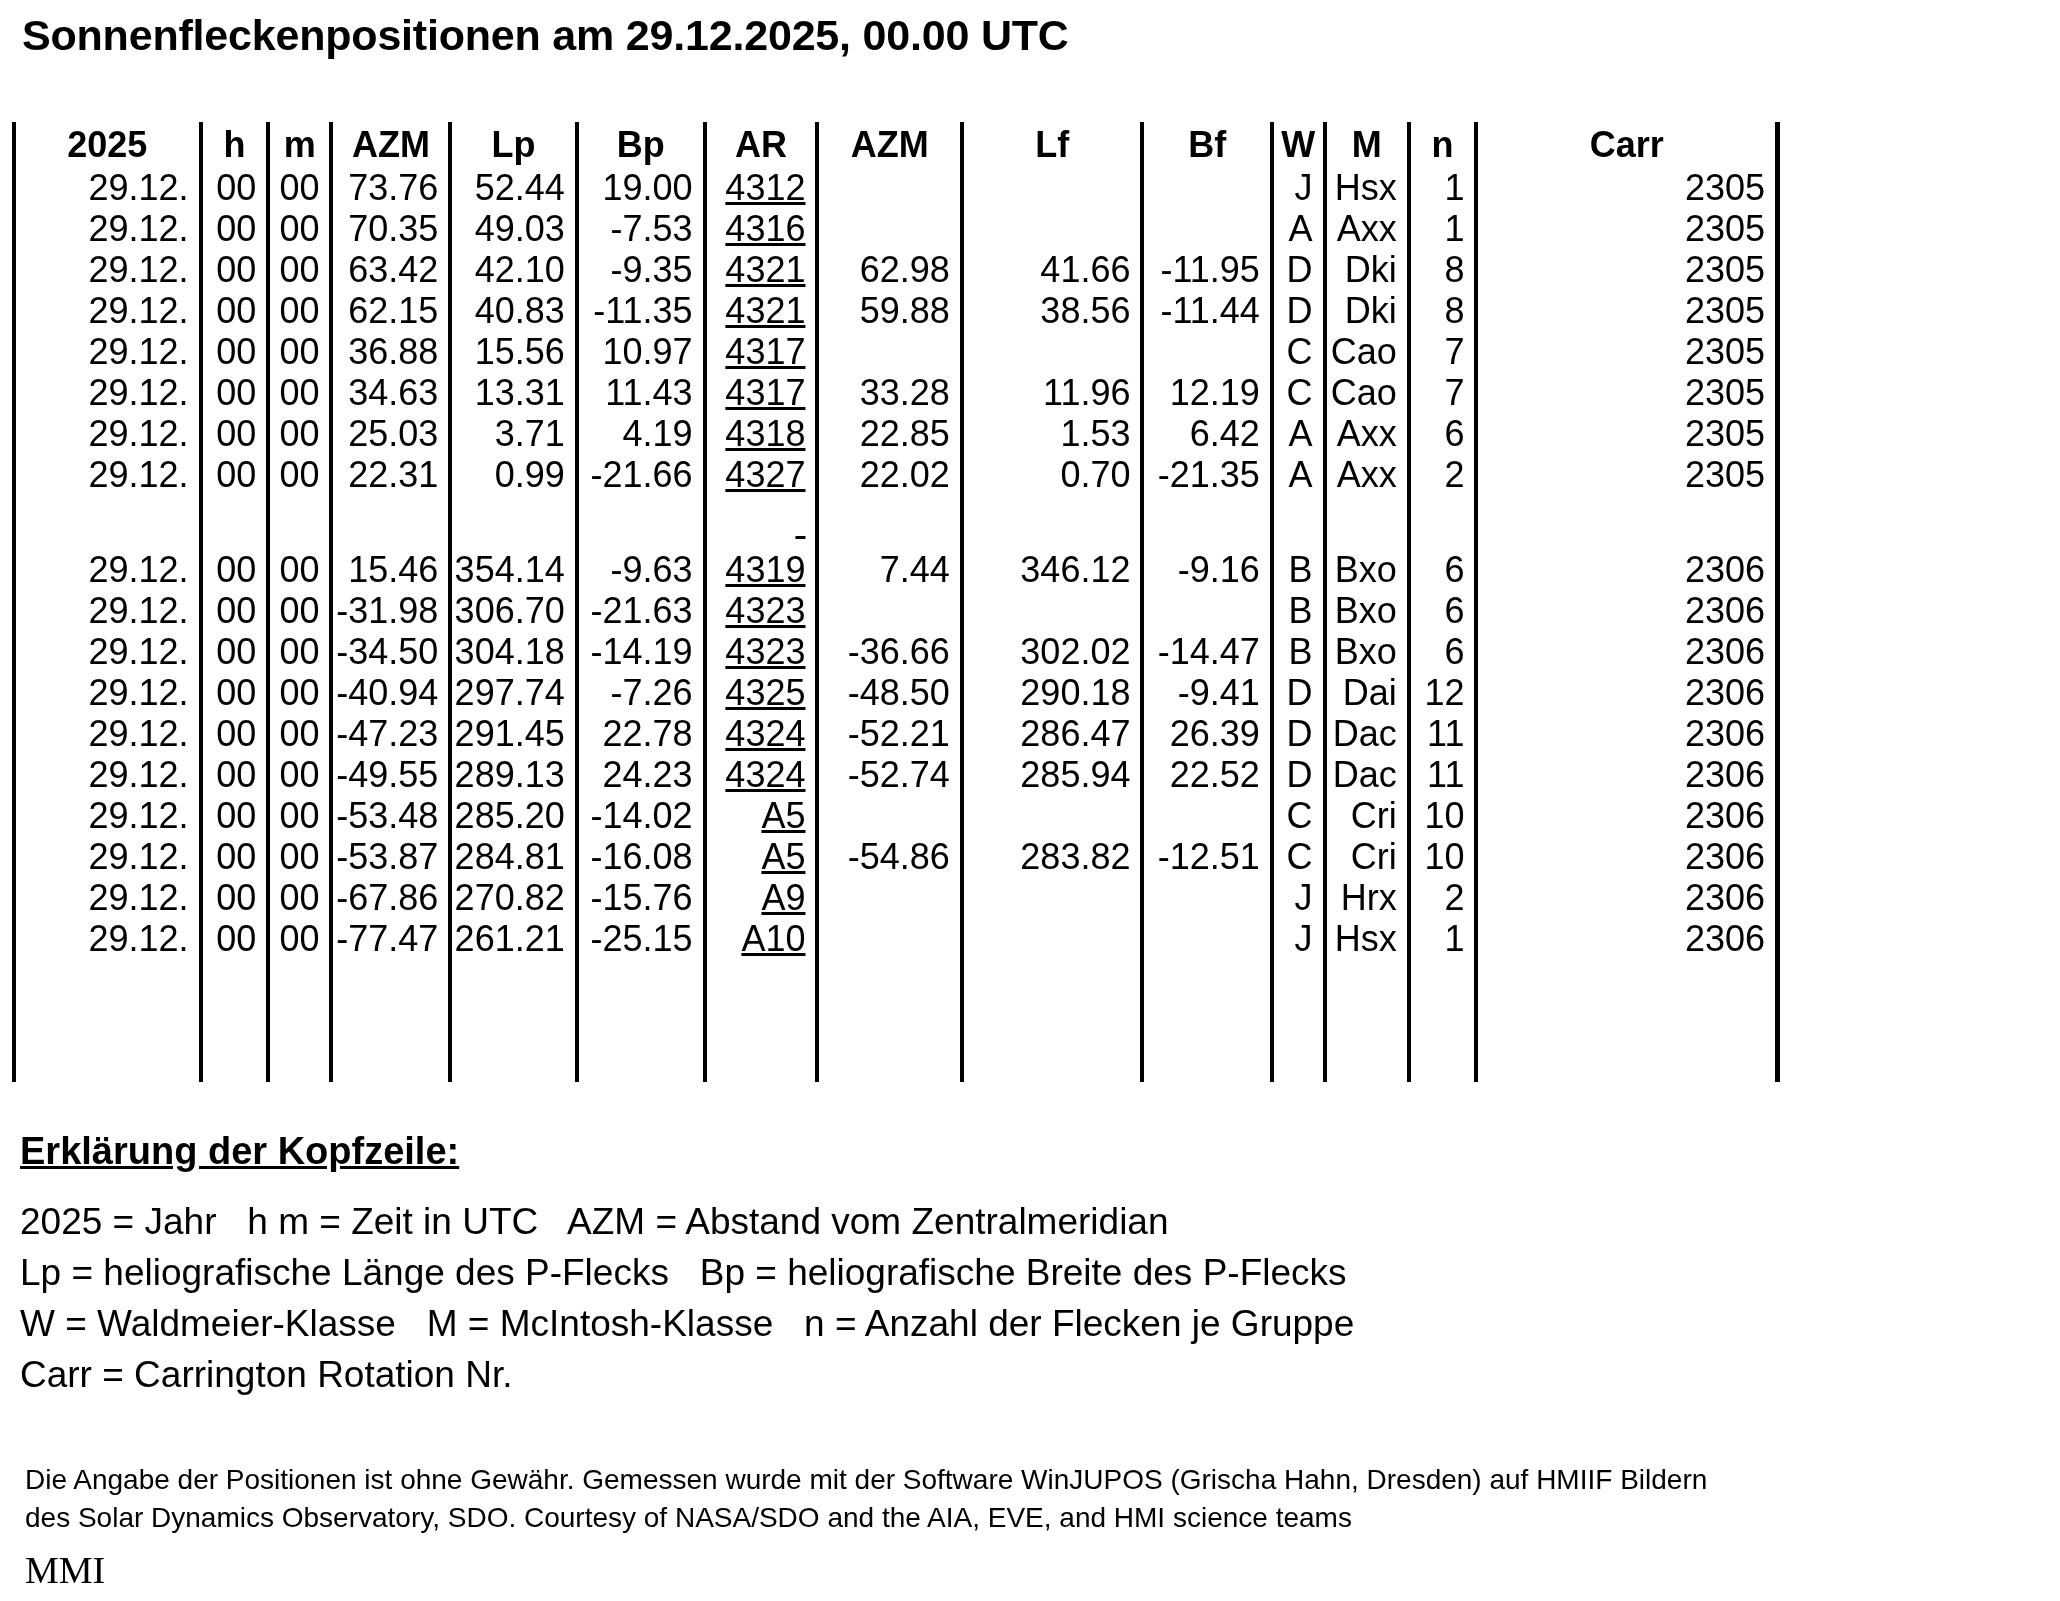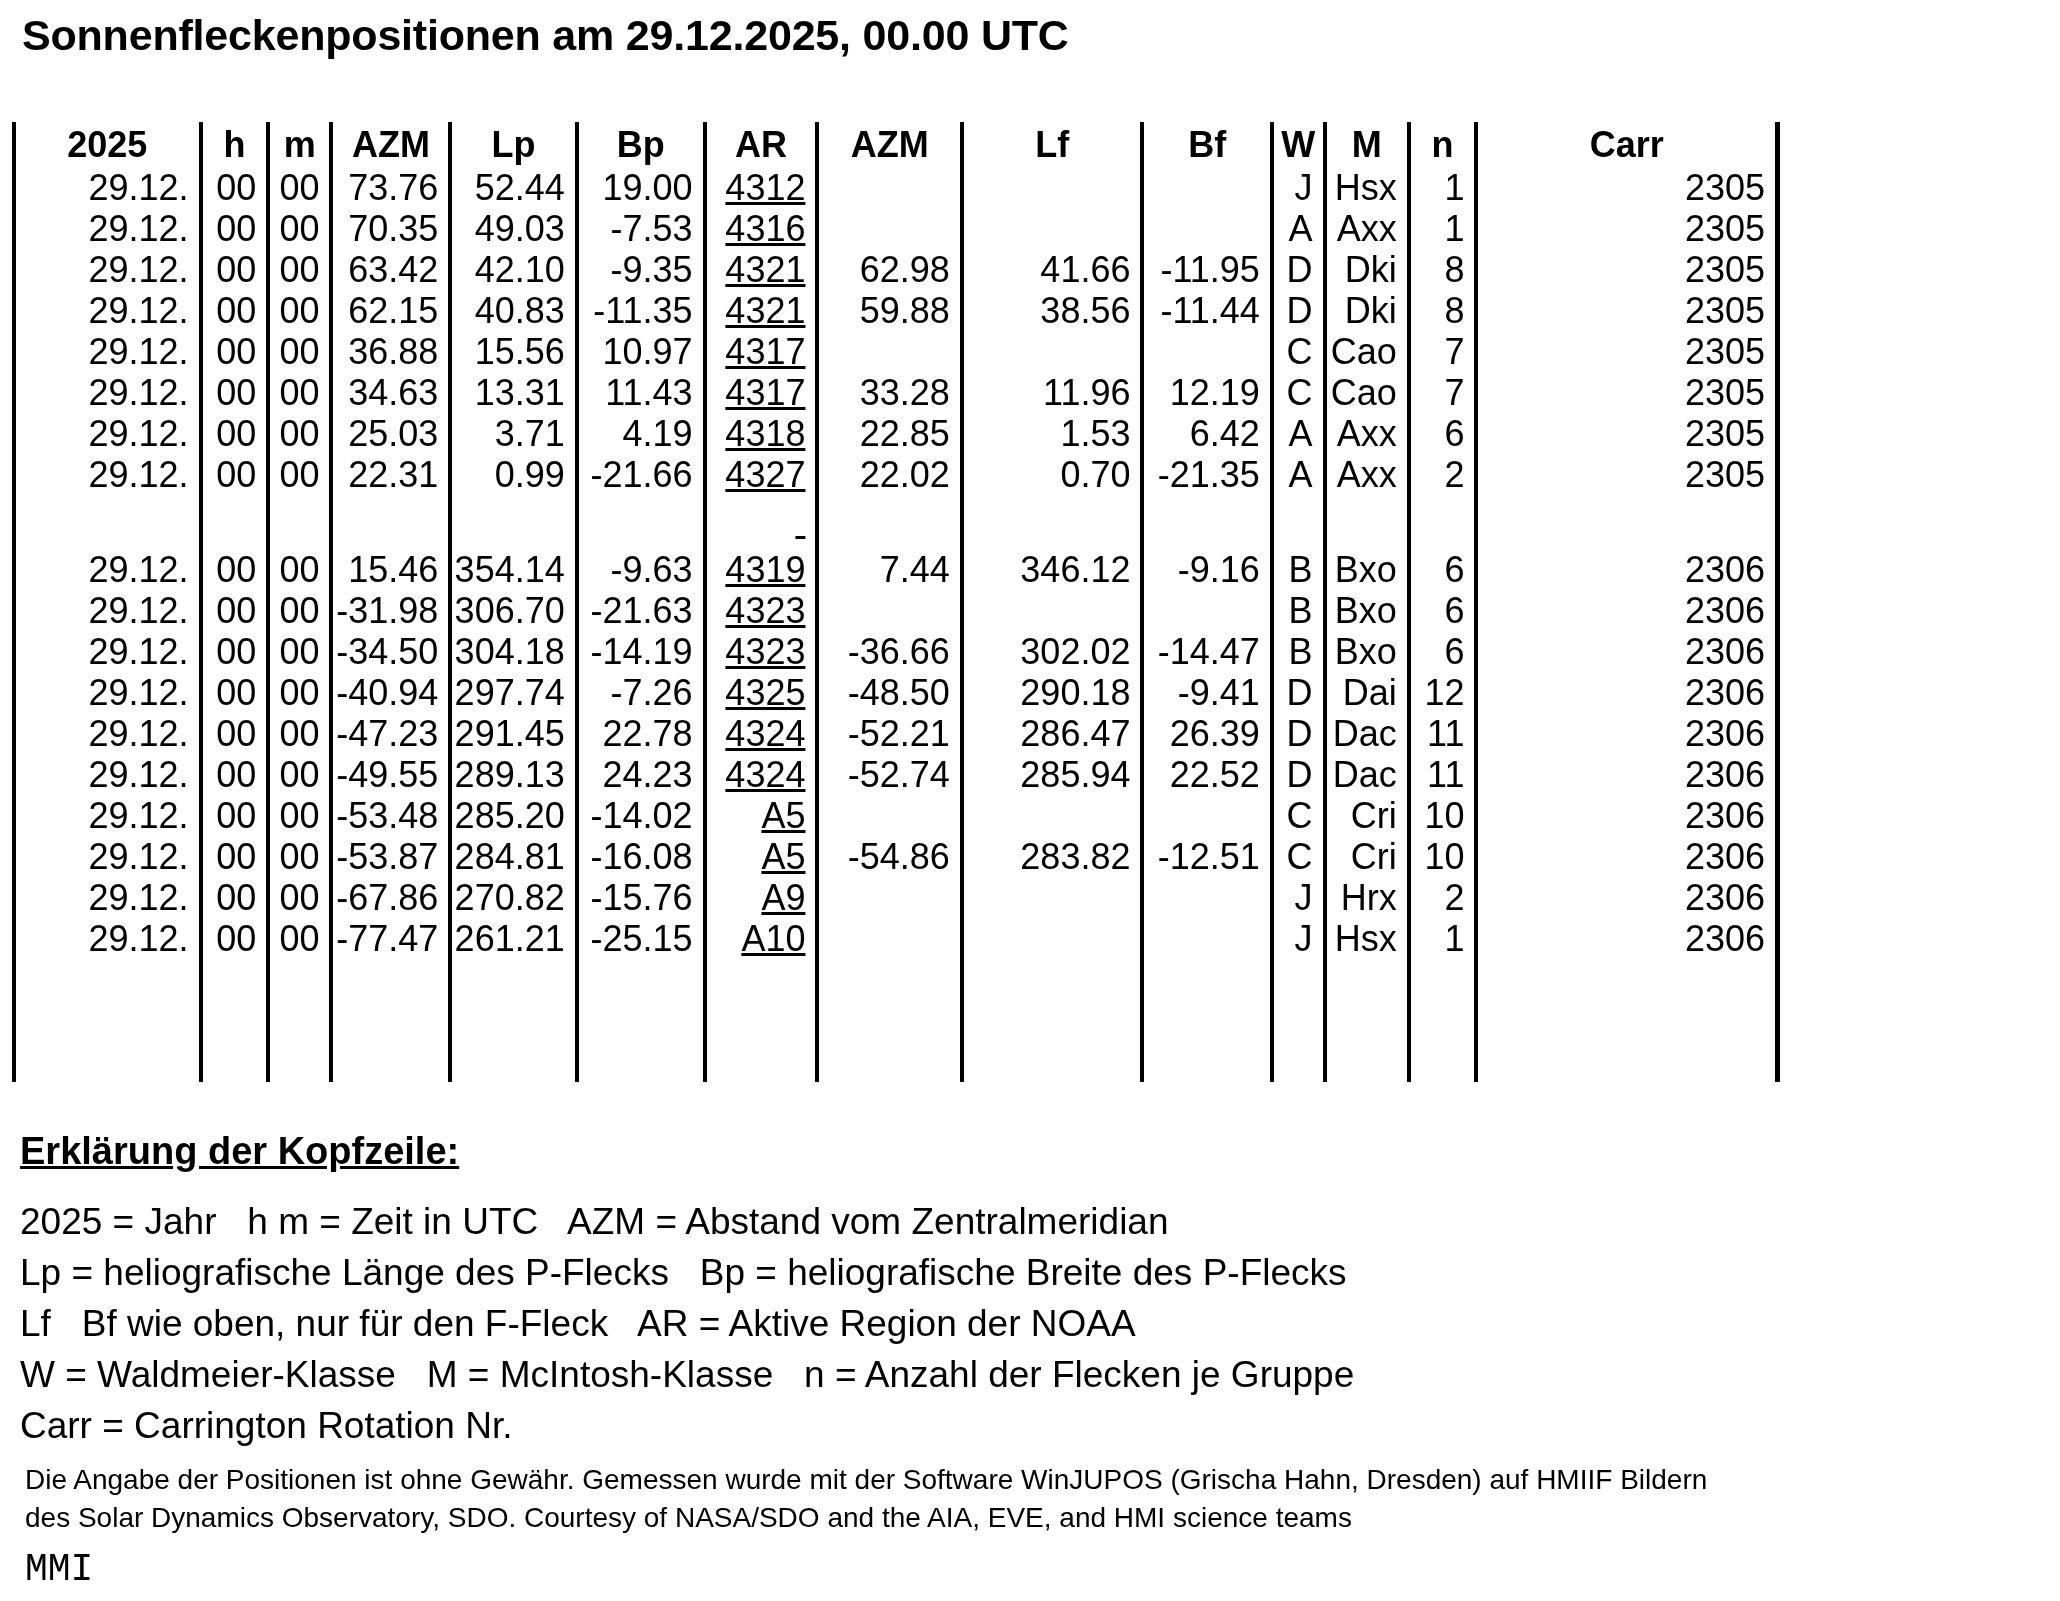--- a/index.html
+++ b/index.html
@@ -124,21 +124,21 @@
     line-height: 38px;
     width: 2020px;
   }
   .footnote div { white-space: nowrap; }
 
   .signature {
     position: absolute;
     left: 25px;
     top: 1548px;
     font-size: 38px;
-    font-family: Liberation Mono, monospace;
+    font-family: Liberation Serif, serif;
     white-space: nowrap;
   }
 </style>
 </head>
 <body>
 
 <div class="page">
 
   <div class="doc-title">Sonnenfleckenpositionen am 29.12.2025, 00.00 UTC</div>
 
@@ -501,21 +501,20 @@
           </tr>
         </tbody>
     </table>
   </div>
 
   <div class="legend-heading">Erklärung der Kopfzeile:</div>
 
   <div class="legend-lines">
     <div>2025 = Jahr   h m = Zeit in UTC   AZM = Abstand vom Zentralmeridian</div>
     <div>Lp = heliografische Länge des P-Flecks   Bp = heliografische Breite des P-Flecks</div>
-    <div>Lf   Bf wie oben, nur für den F-Fleck   AR = Aktive Region der NOAA</div>
     <div>W = Waldmeier-Klasse   M = McIntosh-Klasse   n = Anzahl der Flecken je Gruppe</div>
     <div>Carr = Carrington Rotation Nr.</div>
   </div>
 
   <div class="footnote">
     <div>Die Angabe der Positionen ist ohne Gewähr. Gemessen wurde mit der Software WinJUPOS (Grischa Hahn, Dresden) auf HMIIF Bildern</div>
     <div>des Solar Dynamics Observatory, SDO. Courtesy of NASA/SDO and the AIA, EVE, and HMI science teams</div>
   </div>
 
   <div class="signature">MMI</div>

